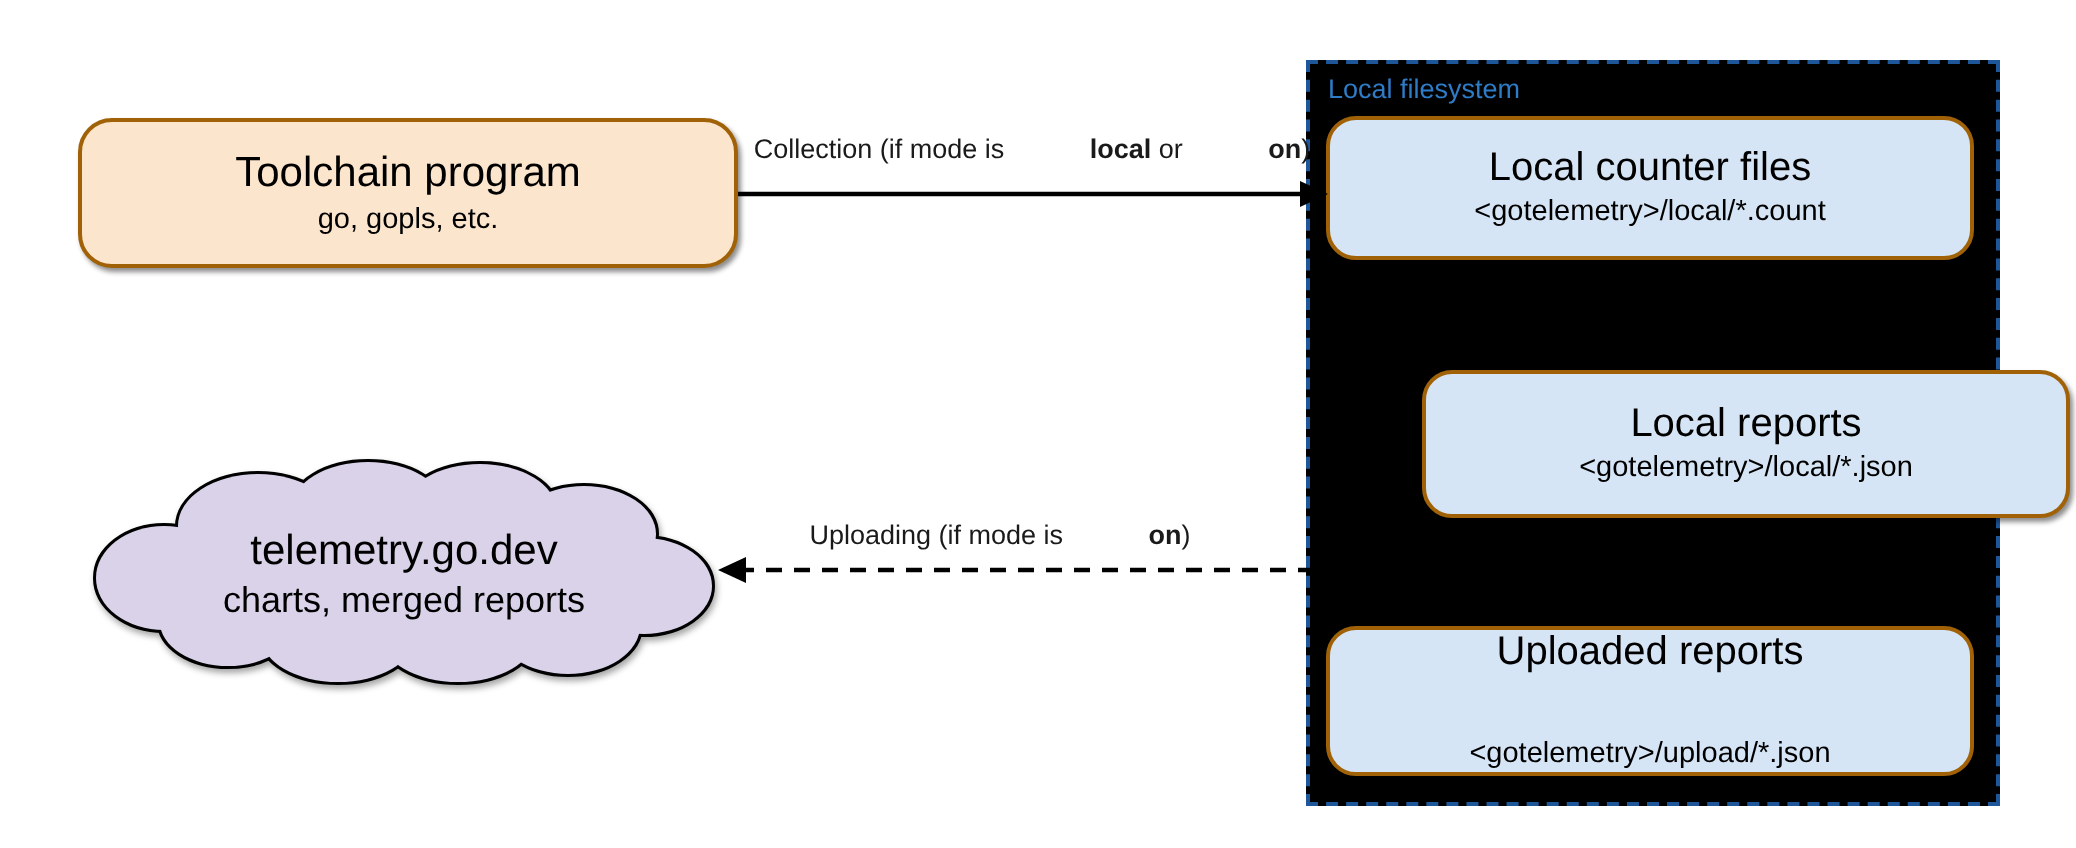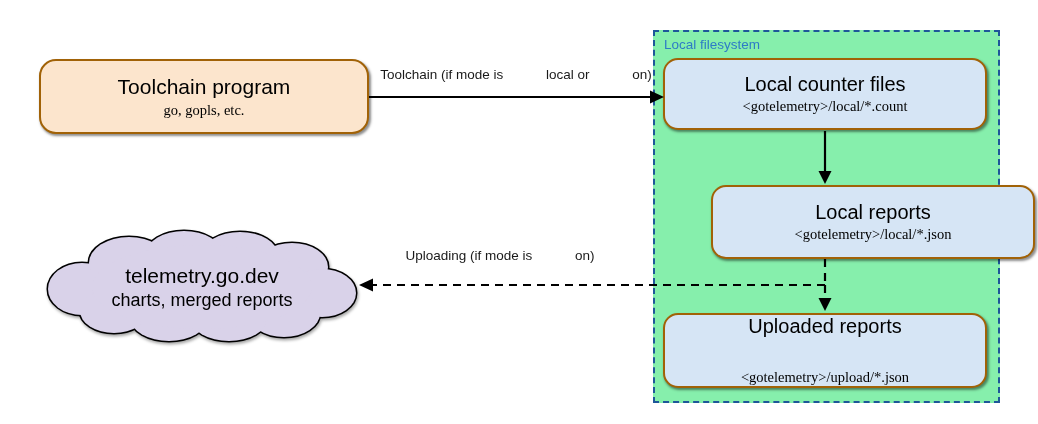--- a/index.html
+++ b/index.html
@@ -10,21 +10,21 @@
 
   
   .node {
     position:absolute; box-sizing:border-box;
     border:2px solid #a16207; border-radius:15px;
     display:flex; flex-direction:column; align-items:center; justify-content:center;
     text-align:center; line-height:1.25;
     box-shadow:1.5px 2px 2.5px rgba(0,0,0,0.45);
   }
   .node-title { font-size:20px; color:#000; }
-  .mono { font-family:Liberation Serif, serif; font-size:14.5px; color:#000; }
+  .mono { font-family:Liberation Sans, sans-serif; font-size:14.5px; color:#000; }
 
   .toolchain { left:39px; top:59px; width:330px; height:75px; background:#FCE5CD; border-radius:17px; }
   .toolchain .node-title { font-size:21px; }
 
   
   .fs {
     position:absolute; box-sizing:border-box;
     left:653px; top:30px; width:347px; height:373px;
     background:#9FC5E8; border:2px dashed #1E5799;
   }
@@ -48,35 +48,35 @@
   .cloud-title { font-size:21px; color:#000; }
   .cloud-sub { font-size:18px; color:#000; }
 
   
   .overlay { position:absolute; left:0; top:0; width:1038px; height:424px; pointer-events:none; }
 
   
   .arrow-label {
     position:absolute; font-size:13.5px; color:#1a1a1a; text-align:center; white-space:nowrap;
   }
-  .arrow-label .b { font-weight:normal;padding-left:39px; }
+  .arrow-label .b { font-weight:bold;padding-left:39px; }
   .collection-label { left:375px; top:67px; width:282px; }
-  .uploading-label  { left:368px; top:248px; width:264px; }
+  .uploading-label  { left:368px; top:260px; width:264px; }
 </style>
 </head>
 <body>
 
 <div class="stage">
 
   <div class="node toolchain" style="background: rgb(252, 229, 205);">
     <div class="node-title">Toolchain program</div>
     <div class="mono">go, gopls, etc.</div>
   </div>
 
-  <div class="fs" style="background: #86efac;">
+  <div class="fs" style="background: #000000;">
     <div class="fs-label">Local filesystem</div>
 
     <div class="node fsbox fsbox1" style="background: rgb(214, 229, 245);">
       <div class="node-title">Local counter files</div>
       <div class="mono">&lt;gotelemetry&gt;/local/*.count</div>
     </div>
 
     <div class="node fsbox fsbox2" style="background: rgb(214, 229, 245); margin-left: 48px;">
       <div class="node-title">Local reports</div>
       <div class="mono">&lt;gotelemetry&gt;/local/*.json</div>
@@ -126,17 +126,17 @@
 
     <g stroke="#000" fill="#000">
       <line x1="825" y1="259" x2="825" y2="285" stroke-width="2.2" stroke-dasharray="8 6"></line>
       <line x1="825" y1="285" x2="373" y2="285" stroke-width="2.2" stroke-dasharray="8 6"></line>
       <polygon points="359,285 373,278.5 373,291.5" stroke="none"></polygon>
       <line x1="825" y1="285" x2="825" y2="299" stroke-width="2.2" stroke-dasharray="8 6"></line>
       <polygon points="825,311 818.5,298 831.5,298" stroke="none"></polygon>
     </g>
   </svg>
 
-  <div class="arrow-label collection-label"><span>Toolchain (if mode is </span><span class="b">local</span><span> or </span><span class="b">on</span><span>)</span></div>
+  <div class="arrow-label collection-label"><span>Collection (if mode is </span><span class="b">local</span><span> or </span><span class="b">on</span><span>)</span></div>
 
   <div class="arrow-label uploading-label"><span>Uploading (if mode is </span><span class="b">on</span><span>)</span></div>
 
 </div>
 
 </body></html>

